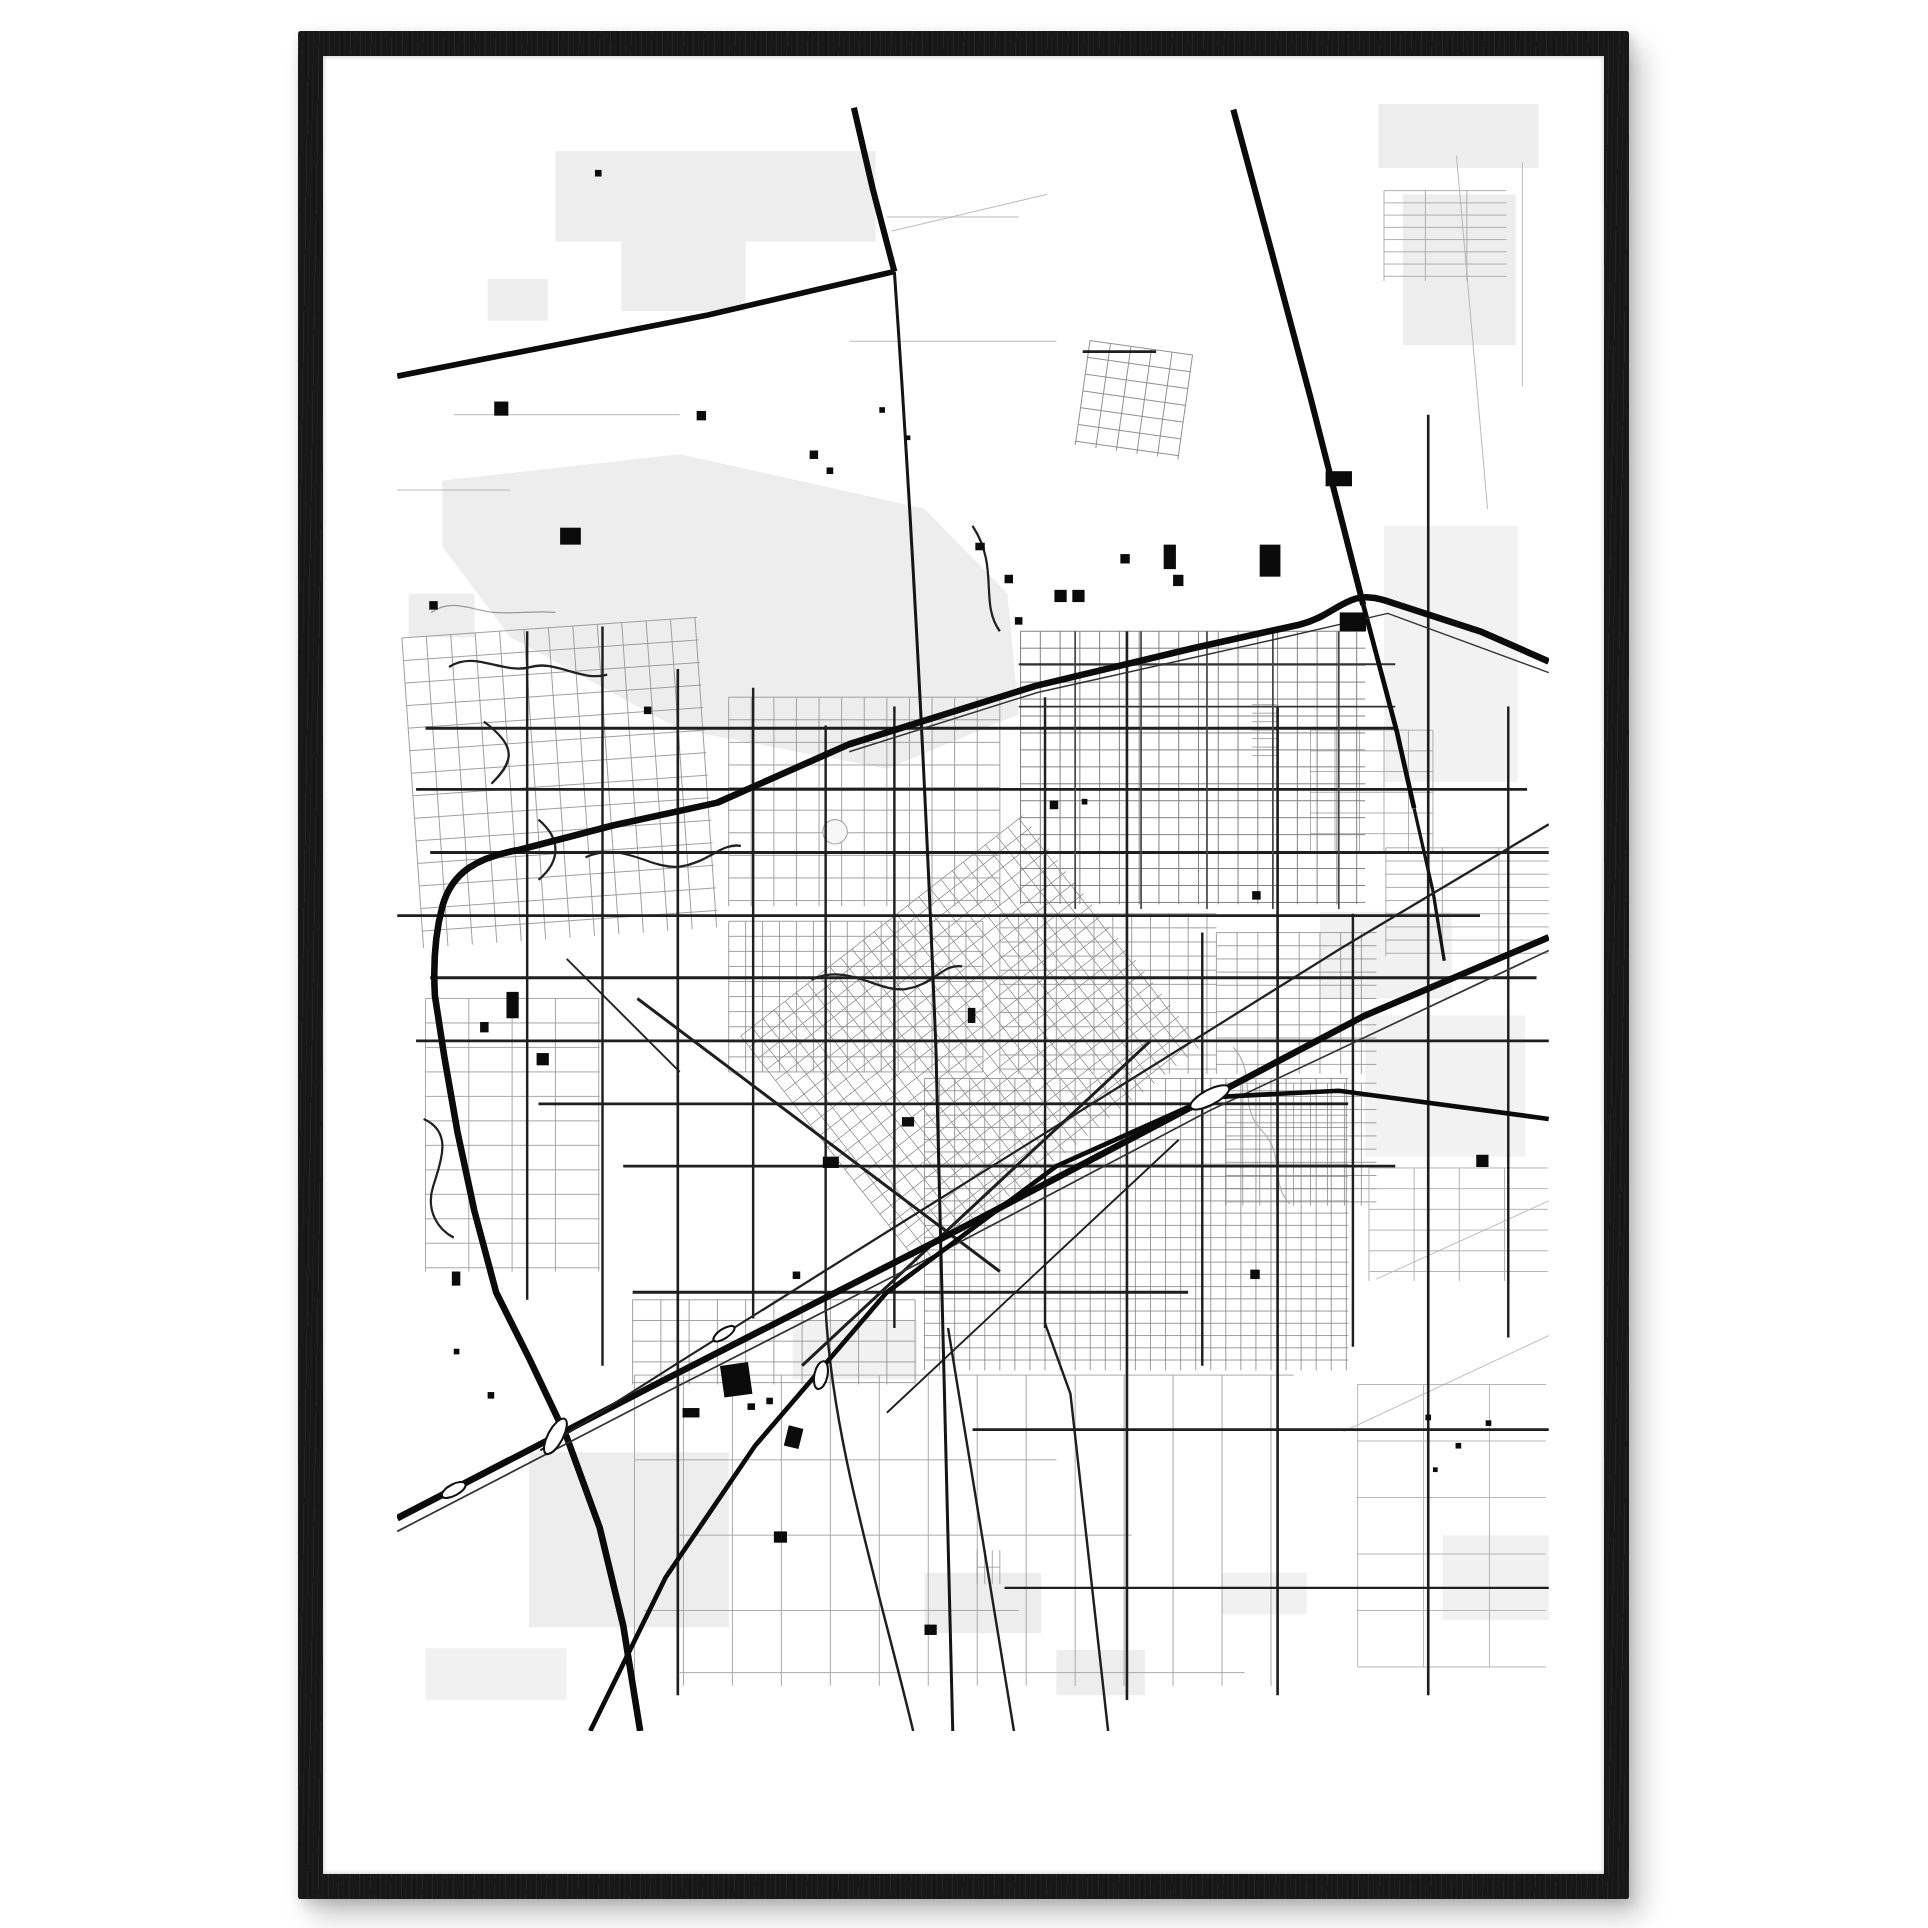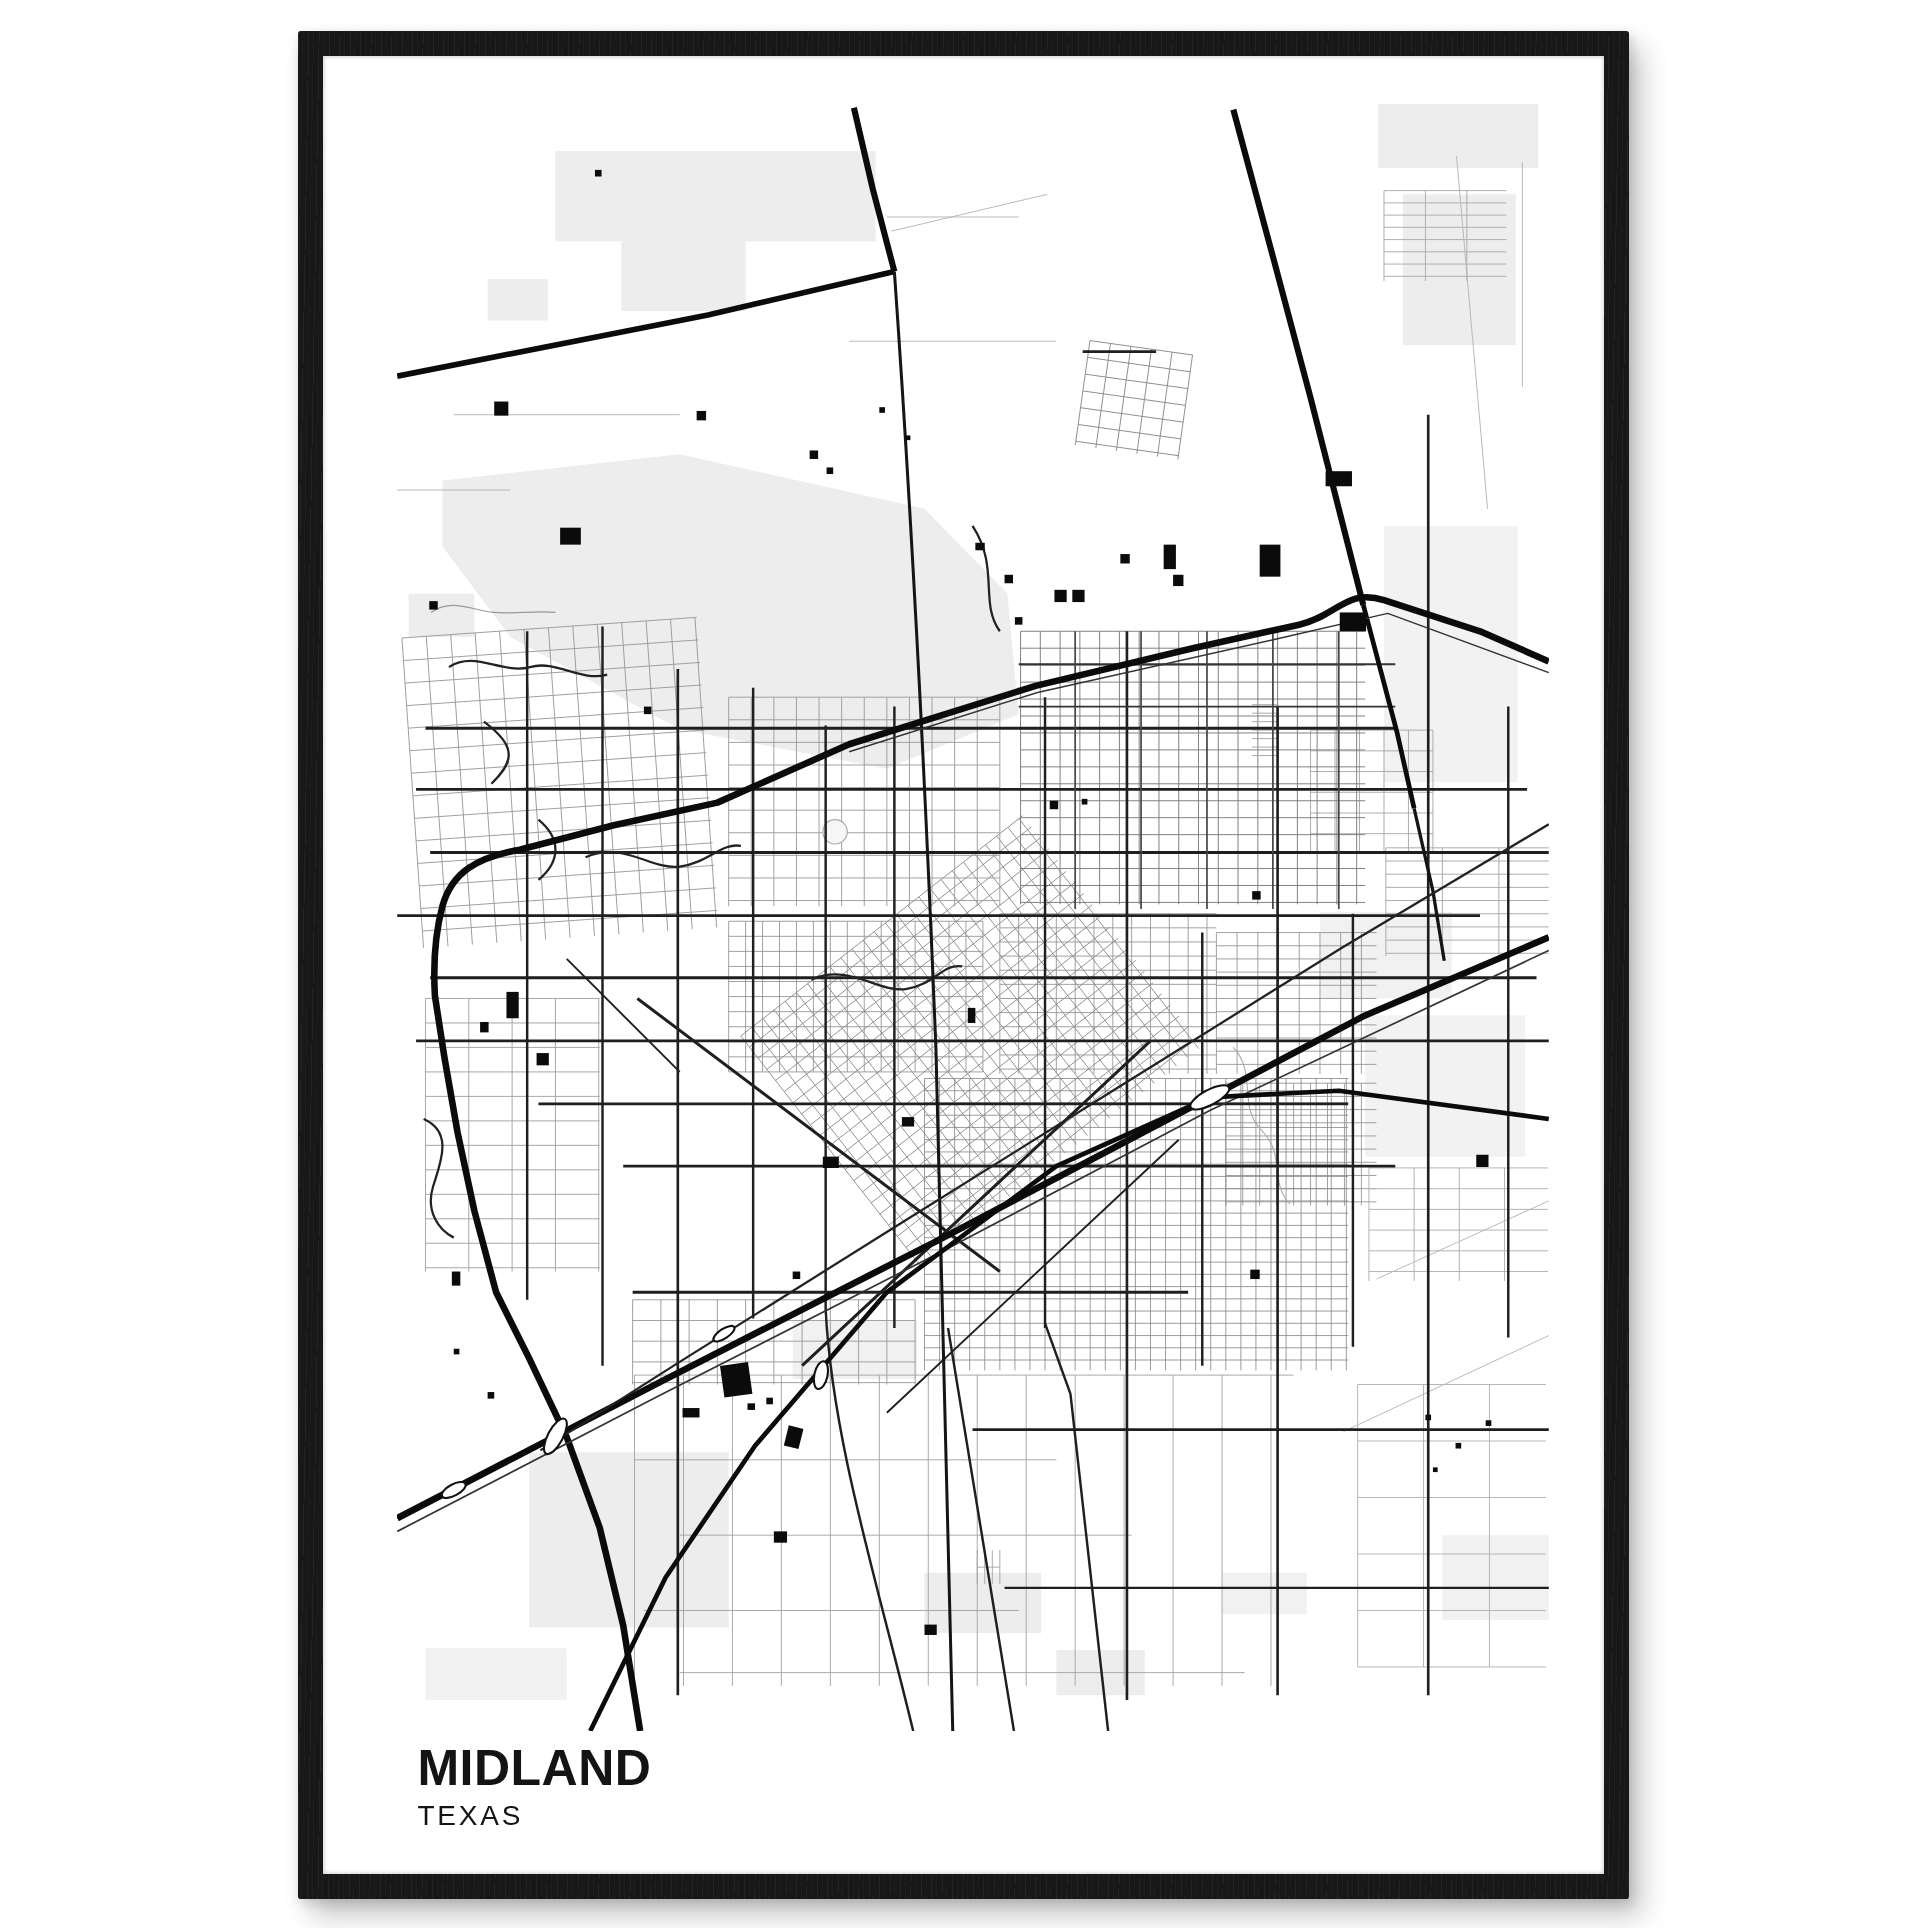--- a/index.html
+++ b/index.html
@@ -176,21 +176,17 @@
             <rect x="698" y="516" width="13" height="13" class="bld"></rect>
             <rect x="717" y="516" width="13" height="13" class="bld"></rect>
             <rect x="768" y="478" width="10" height="10" class="bld"></rect>
             <rect x="645" y="500" width="9" height="9" class="bld"></rect>
             <rect x="614" y="466" width="10" height="8" class="bld"></rect>
             <rect x="512" y="322" width="6" height="6" class="bld"></rect>
             <rect x="540" y="352" width="5" height="5" class="bld"></rect>
           </g>
       </svg>
 
-      <div class="caption">
-        <div class="title">MIDLAND</div>
-        <div class="subtitle">TEXAS</div>
-      </div>
 
     </div>
   </div>
 </div>
 
 
 </body></html>

